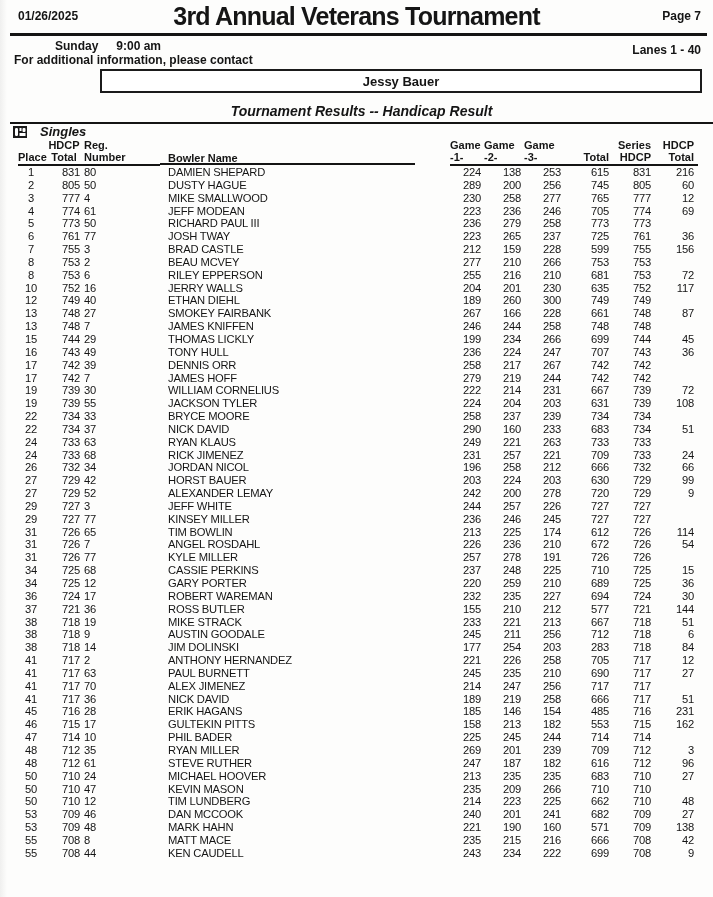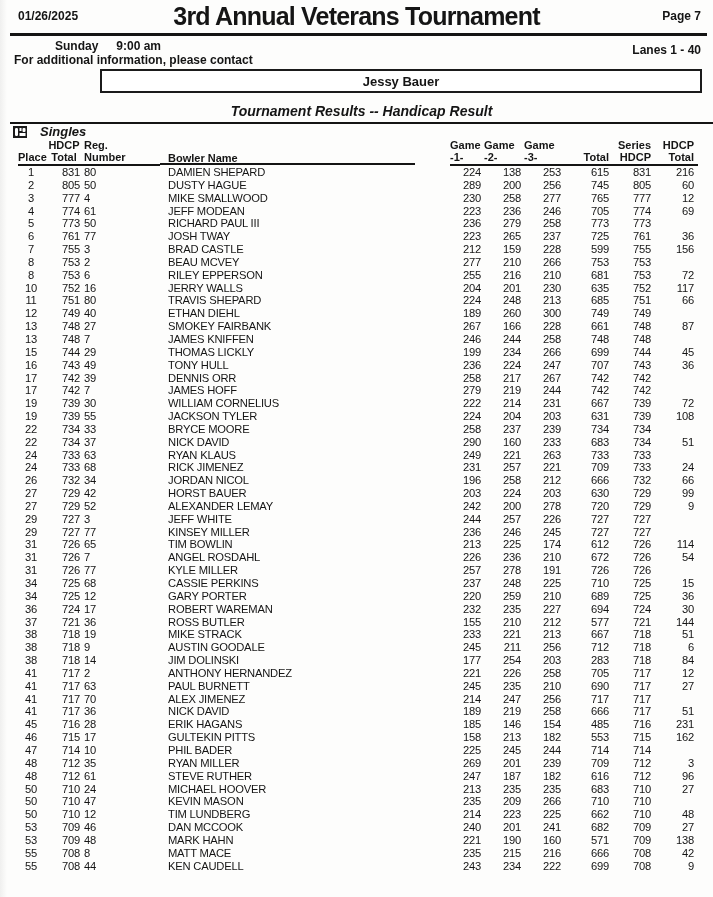--- a/index.html
+++ b/index.html
@@ -269,32 +269,20 @@
         <td class="c2">16</td>
         <td class="c3">JERRY WALLS</td>
         <td class="c4">204</td>
         <td class="c5">201</td>
         <td class="c6">230</td>
         <td class="c7">635</td>
         <td class="c8">752</td>
         <td class="c9">117</td>
       </tr>
       <tr>
-        <td class="c0">11</td>
-        <td class="c1">751</td>
-        <td class="c2">80</td>
-        <td class="c3">TRAVIS SHEPARD</td>
-        <td class="c4">224</td>
-        <td class="c5">248</td>
-        <td class="c6">213</td>
-        <td class="c7">685</td>
-        <td class="c8">751</td>
-        <td class="c9">66</td>
-      </tr>
-      <tr>
         <td class="c0">12</td>
         <td class="c1">749</td>
         <td class="c2">40</td>
         <td class="c3">ETHAN DIEHL</td>
         <td class="c4">189</td>
         <td class="c5">260</td>
         <td class="c6">300</td>
         <td class="c7">749</td>
         <td class="c8">749</td>
         <td class="c9"></td>

